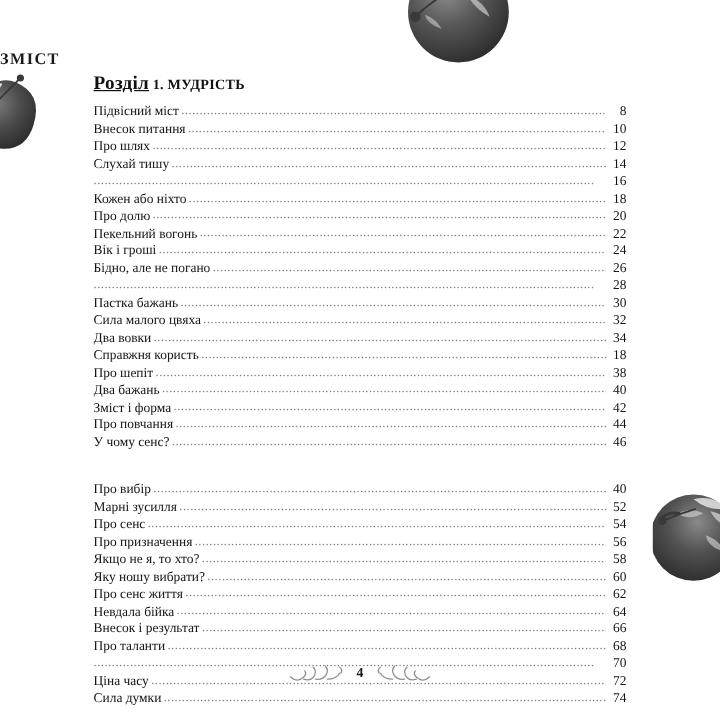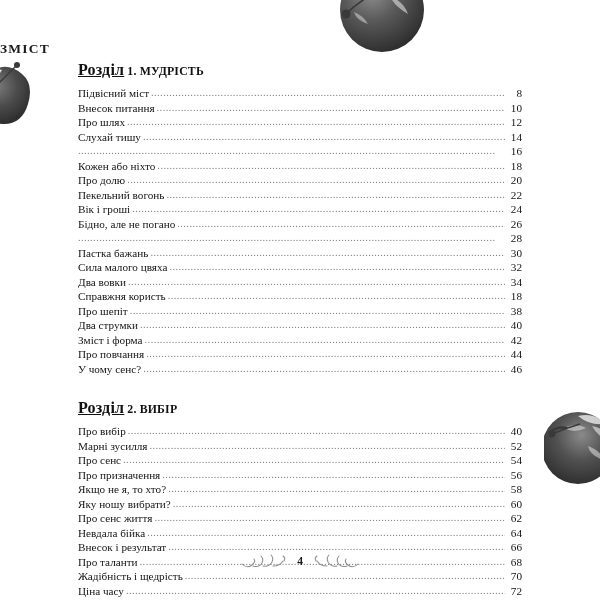--- a/index.html
+++ b/index.html
@@ -276,21 +276,21 @@
             <span class="entry-title">Справжня користь</span>
             <span class="entry-dots">..........................................................................................................................................</span>
             <span class="entry-page">18</span>
           </li>
         <li class="entry">
             <span class="entry-title">Про шепіт</span>
             <span class="entry-dots">..........................................................................................................................................</span>
             <span class="entry-page">38</span>
           </li>
         <li class="entry">
-            <span class="entry-title">Два струмки</span>
+            <span class="entry-title">Два бажань</span>
             <span class="entry-dots">..........................................................................................................................................</span>
             <span class="entry-page">40</span>
           </li>
         <li class="entry">
             <span class="entry-title">Зміст і форма</span>
             <span class="entry-dots">..........................................................................................................................................</span>
             <span class="entry-page">42</span>
           </li>
         <li class="entry">
             <span class="entry-title">Про повчання</span>
@@ -301,23 +301,20 @@
             <span class="entry-title">У чому сенс?</span>
             <span class="entry-dots">..........................................................................................................................................</span>
             <span class="entry-page">46</span>
           </li>
       </ul>
     </div>
 
     <div class="section-gap"></div>
 
     <div class="section">
-      <div class="section-heading">
-        <span class="sc">Розділ</span><span>&nbsp;</span><span class="maj">2.</span><span>&nbsp;</span><span class="maj">ВИБІР</span>
-      </div>
       <ul class="entries">
         <li class="entry">
             <span class="entry-title">Про вибір</span>
             <span class="entry-dots">..........................................................................................................................................</span>
             <span class="entry-page">40</span>
           </li>
         <li class="entry">
             <span class="entry-title">Марні зусилля</span>
             <span class="entry-dots">..........................................................................................................................................</span>
             <span class="entry-page">52</span>
@@ -356,21 +353,20 @@
             <span class="entry-title">Внесок і результат</span>
             <span class="entry-dots">..........................................................................................................................................</span>
             <span class="entry-page">66</span>
           </li>
         <li class="entry">
             <span class="entry-title">Про таланти</span>
             <span class="entry-dots">..........................................................................................................................................</span>
             <span class="entry-page">68</span>
           </li>
         <li class="entry">
-            <span class="entry-title">Жадібність і щедрість</span>
             <span class="entry-dots">..........................................................................................................................................</span>
             <span class="entry-page">70</span>
           </li>
         <li class="entry">
             <span class="entry-title">Ціна часу</span>
             <span class="entry-dots">..........................................................................................................................................</span>
             <span class="entry-page">72</span>
           </li>
         <li class="entry">
             <span class="entry-title">Сила думки</span>

